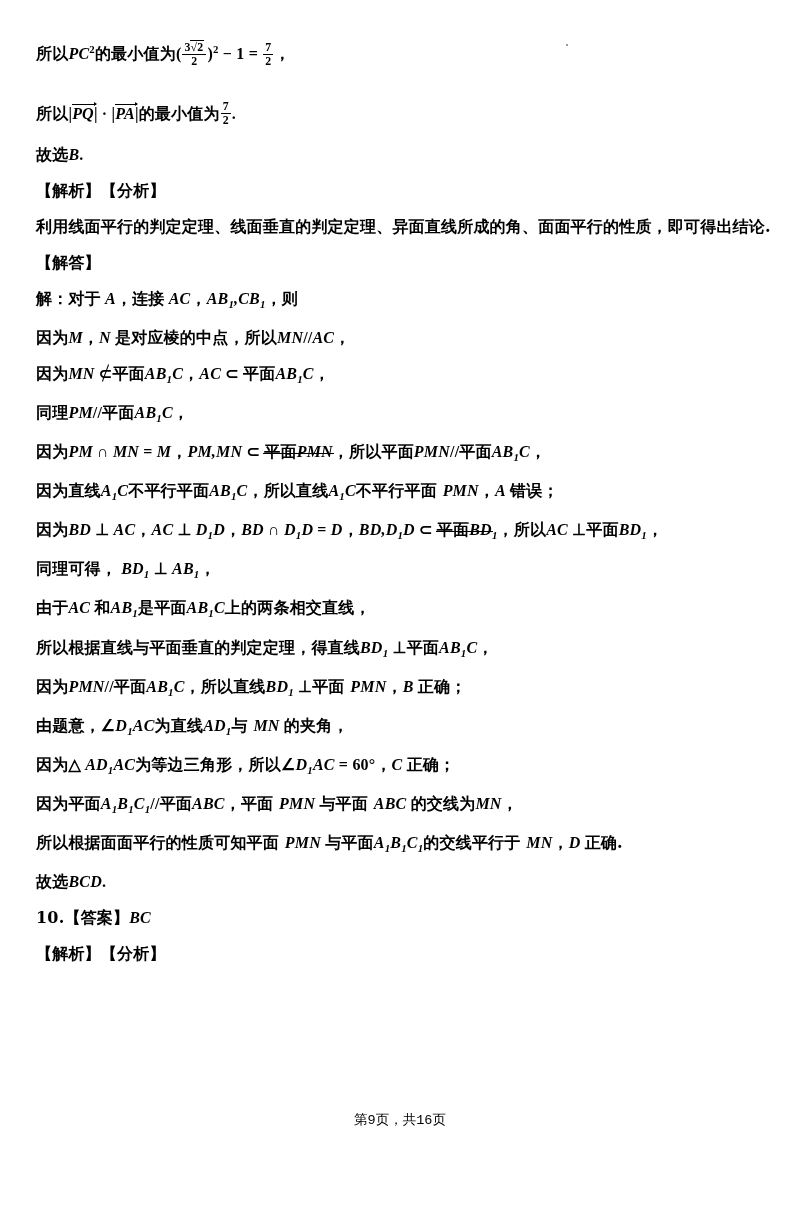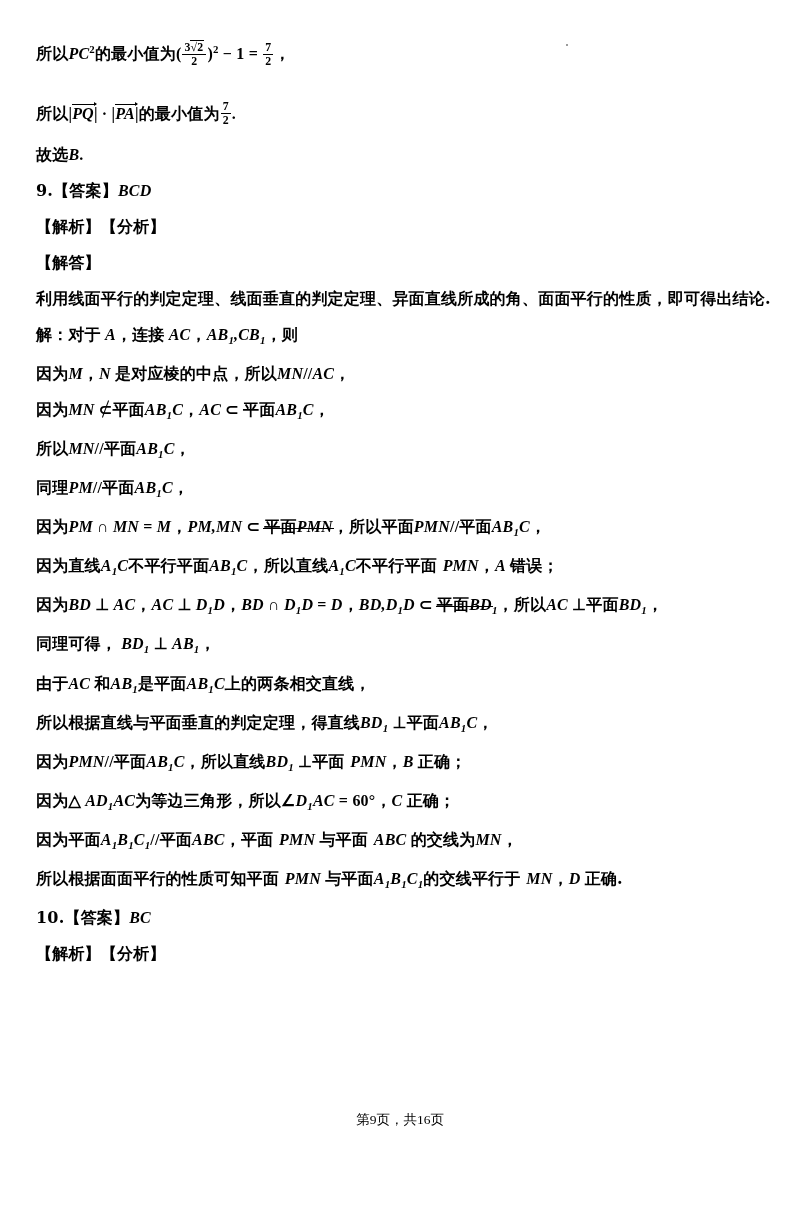--- a/index.html
+++ b/index.html
@@ -107,21 +107,21 @@
     height: 1px;
     background: #000;
   }
   .footer {
     position: absolute;
     left: 0;
     top: 1111px;
     width: 800px;
     text-align: center;
     font-size: 13.5px;
-    font-family: Liberation Serif, serif;
+    font-family: Liberation Mono, monospace;
     color: #000;
   }
   .notslash {
     position: relative;
     display: inline-block;
   }
   .notslash::after {
     content: "";
     position: absolute;
     left: 46%;
@@ -144,52 +144,46 @@
     </p>
 
     <p class="line">
       <span class="serif-cn">所以</span>|<span class="vecbar it">PQ</span>| · |<span class="vecbar it">PA</span>|<span class="serif-cn">的最小值为</span><span class="frac"><span class="num">7</span><span class="den">2</span></span>.
     </p>
 
     <p class="line">
       <span class="serif-cn">故选</span><span class="it">B</span>.
     </p>
 
-    <p class="line">
-      <span class="serif-cn">9.【答案】</span><span class="it">BCD</span>
-    </p>
 
     <p class="line">
       <span class="serif-cn">【解析】【分析】</span>
     </p>
 
 
     <p class="line">
+      <span class="serif-cn">利用线面平行的判定定理、线面垂直的判定定理、异面直线所成的角、面面平行的性质，即可得出结论.</span>
+    </p>
+
+    <p class="line">
       <span class="serif-cn">【解答】</span>
     </p>
 
     <p class="line">
-      <span class="serif-cn">利用线面平行的判定定理、线面垂直的判定定理、异面直线所成的角、面面平行的性质，即可得出结论.</span>
-    </p>
-
-    <p class="line">
       <span class="serif-cn">解：对于</span> <span class="it">A</span><span class="serif-cn">，连接</span> <span class="it">AC</span><span class="serif-cn">，</span><span class="it">AB</span><span class="sub it">1</span><span class="it">,CB</span><span class="sub it">1</span><span class="serif-cn">，则</span>
     </p>
 
     <p class="line">
       <span class="serif-cn">因为</span><span class="it">M</span><span class="serif-cn">，</span><span class="it">N</span> <span class="serif-cn">是对应棱的中点，所以</span><span class="it">MN</span>//<span class="it">AC</span><span class="serif-cn">，</span>
     </p>
 
     <p class="line">
       <span class="serif-cn">因为</span><span class="it">MN</span> <span class="notslash">⊂</span><span class="serif-cn">平面</span><span class="it">AB</span><span class="sub it">1</span><span class="it">C</span><span class="serif-cn">，</span><span class="it">AC</span> ⊂ <span class="serif-cn">平面</span><span class="it">AB</span><span class="sub it">1</span><span class="it">C</span><span class="serif-cn">，</span>
     </p>
 
-    <p class="line">
-      <span class="serif-cn">所以</span><span class="it">MN</span>//<span class="serif-cn">平面</span><span class="it">AB</span><span class="sub it">1</span><span class="it">C</span><span class="serif-cn">，</span>
-    </p>
 
     <p class="line">
       <span class="serif-cn">同理</span><span class="it">PM</span>//<span class="serif-cn">平面</span><span class="it">AB</span><span class="sub it">1</span><span class="it">C</span><span class="serif-cn">，</span>
     </p>
 
     <p class="line">
       <span class="serif-cn">因为</span><span class="it">PM</span> ∩ <span class="it">MN</span> = <span class="it">M</span><span class="serif-cn">，</span><span class="it">PM,MN</span> ⊂ <span class="strike serif-cn">平面</span><span class="strike it">PMN</span><span class="serif-cn">，所以平面</span><span class="it">PMN</span>//<span class="serif-cn">平面</span><span class="it">AB</span><span class="sub it">1</span><span class="it">C</span><span class="serif-cn">，</span>
     </p>
 
     <p class="line">
@@ -210,33 +204,39 @@
     </p>
 
     <p class="line">
       <span class="serif-cn">所以根据直线与平面垂直的判定定理，得直线</span><span class="it">BD</span><span class="sub it">1</span> ⊥<span class="serif-cn">平面</span><span class="it">AB</span><span class="sub it">1</span><span class="it">C</span><span class="serif-cn">，</span>
     </p>
 
     <p class="line">
       <span class="serif-cn">因为</span><span class="it">PMN</span>//<span class="serif-cn">平面</span><span class="it">AB</span><span class="sub it">1</span><span class="it">C</span><span class="serif-cn">，所以直线</span><span class="it">BD</span><span class="sub it">1</span> ⊥<span class="serif-cn">平面 </span><span class="it">PMN</span><span class="serif-cn">，</span><span class="it">B</span> <span class="serif-cn">正确；</span>
     </p>
 
+    <p class="line">
+      <span class="serif-cn">由题意，</span>∠<span class="it">D</span><span class="sub it">1</span><span class="it">AC</span><span class="serif-cn">为直线</span><span class="it">AD</span><span class="sub it">1</span><span class="serif-cn">与 </span><span class="it">MN</span> <span class="serif-cn">的夹角，</span>
+    </p>
 
     <p class="line">
       <span class="serif-cn">因为</span>△ <span class="it">AD</span><span class="sub it">1</span><span class="it">AC</span><span class="serif-cn">为等边三角形，所以</span>∠<span class="it">D</span><span class="sub it">1</span><span class="it">AC</span> = 60°<span class="serif-cn">，</span><span class="it">C</span> <span class="serif-cn">正确；</span>
     </p>
 
     <p class="line">
       <span class="serif-cn">因为平面</span><span class="it">A</span><span class="sub it">1</span><span class="it">B</span><span class="sub it">1</span><span class="it">C</span><span class="sub it">1</span>//<span class="serif-cn">平面</span><span class="it">ABC</span><span class="serif-cn">，平面 </span><span class="it">PMN</span> <span class="serif-cn">与平面 </span><span class="it">ABC</span> <span class="serif-cn">的交线为</span><span class="it">MN</span><span class="serif-cn">，</span>
     </p>
 
     <p class="line">
       <span class="serif-cn">所以根据面面平行的性质可知平面 </span><span class="it">PMN</span> <span class="serif-cn">与平面</span><span class="it">A</span><span class="sub it">1</span><span class="it">B</span><span class="sub it">1</span><span class="it">C</span><span class="sub it">1</span><span class="serif-cn">的交线平行于 </span><span class="it">MN</span><span class="serif-cn">，</span><span class="it">D</span> <span class="serif-cn">正确.</span>
     </p>
 
+    <p class="line">
+      <span class="serif-cn">故选</span><span class="it">BCD</span>.
+    </p>
 
     <p class="line">
       <span class="serif-cn">10.【答案】</span><span class="it">BC</span>
     </p>
 
     <p class="line">
       <span class="serif-cn">【解析】【分析】</span>
     </p>
 
   </div>

